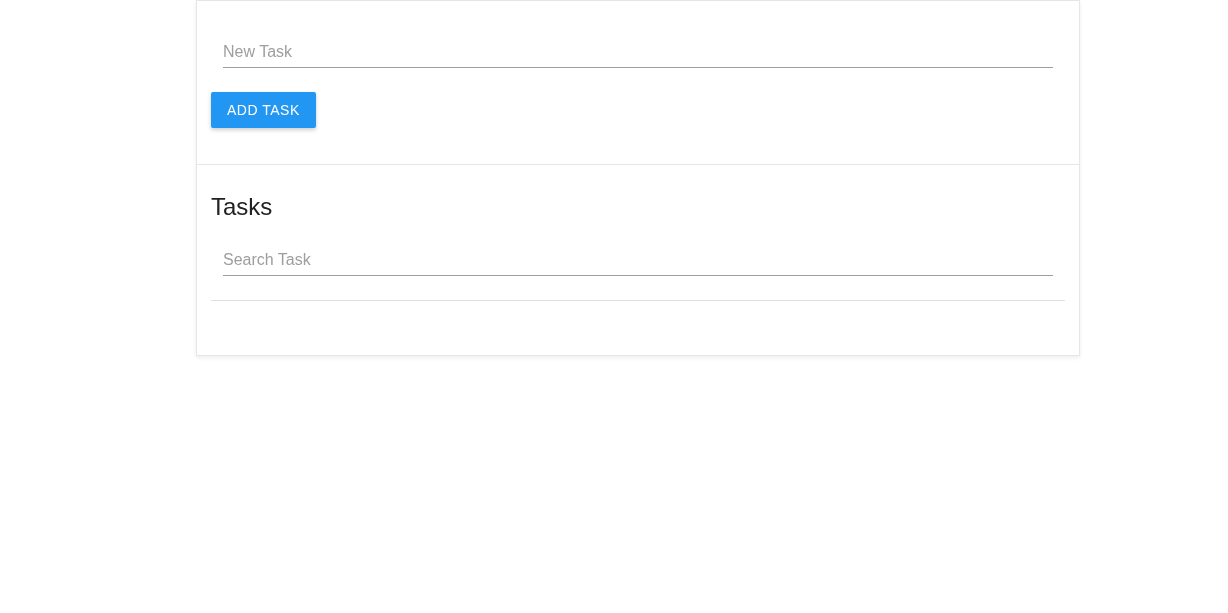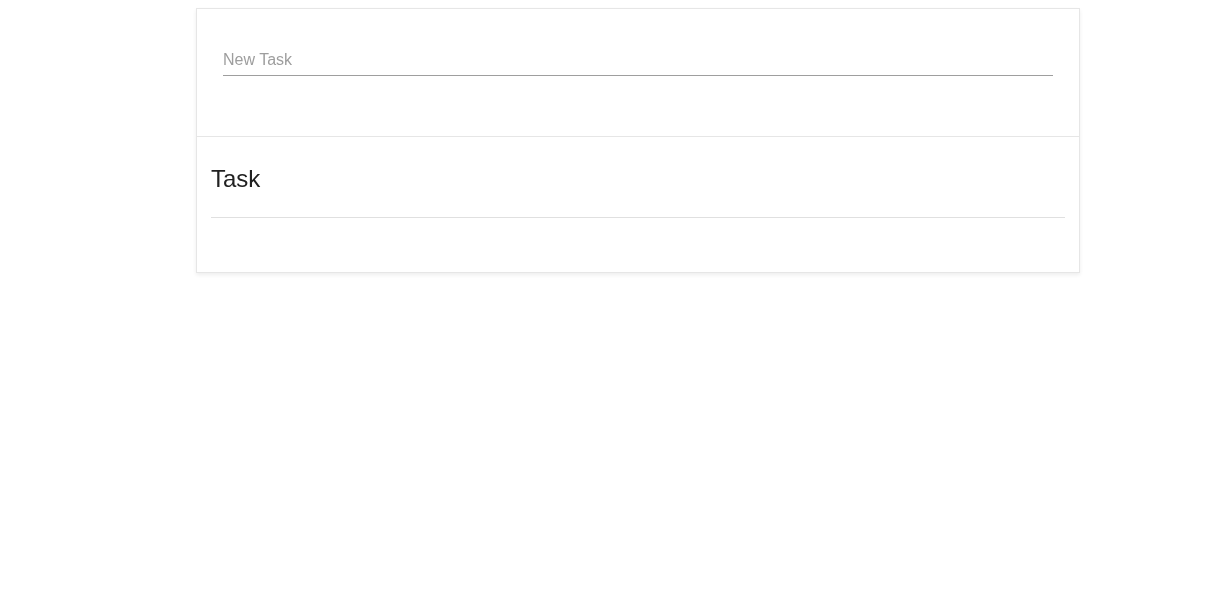--- a/index.html
+++ b/index.html
@@ -10,21 +10,21 @@
     
     body {
       font-family: 'Segoe UI', Tahoma, Geneva, Verdana, sans-serif;
       background: #ffffff;
       width: 1228px;
       height: 613px;
     }
     
     .container {
       width: 932px;
-      margin: 8px auto;
+      margin: 0 auto;
       padding-left: 48px;
     }
     
     .card {
       background: #ffffff;
       border: 1px solid #e6e6e6;
       box-shadow: 0 2px 4px rgba(0,0,0,0.07);
     }
     
     .card-top {
@@ -95,25 +95,29 @@
 <body>
 
 <div class="container">
 
   <div class="card">
 
     <div class="card-top">
       <div class="input-wrapper">
         <input type="text" class="text-input" placeholder="New Task" style="">
       </div>
+      <button class="btn btn-blue">Add Task</button>
     </div>
 
     <div class="card-bottom">
-      <h2 class="section-title">Task</h2>
+      <h2 class="section-title">Tasks</h2>
       
+      <div class="input-wrapper">
+        <input type="text" class="text-input" placeholder="Search Task" style="">
+      </div>
       
       <hr class="divider">
       
     </div>
 
   </div>
 
 </div>
 
 </body></html>

